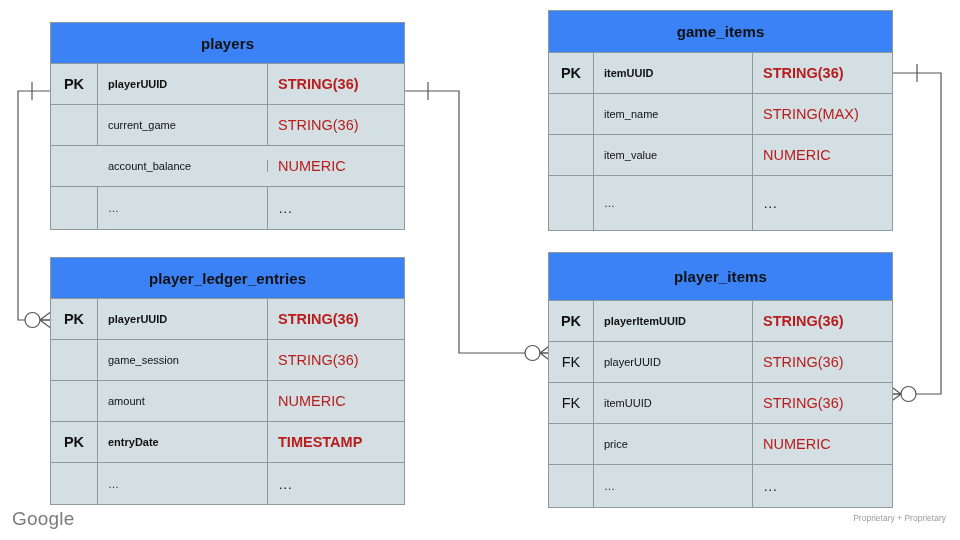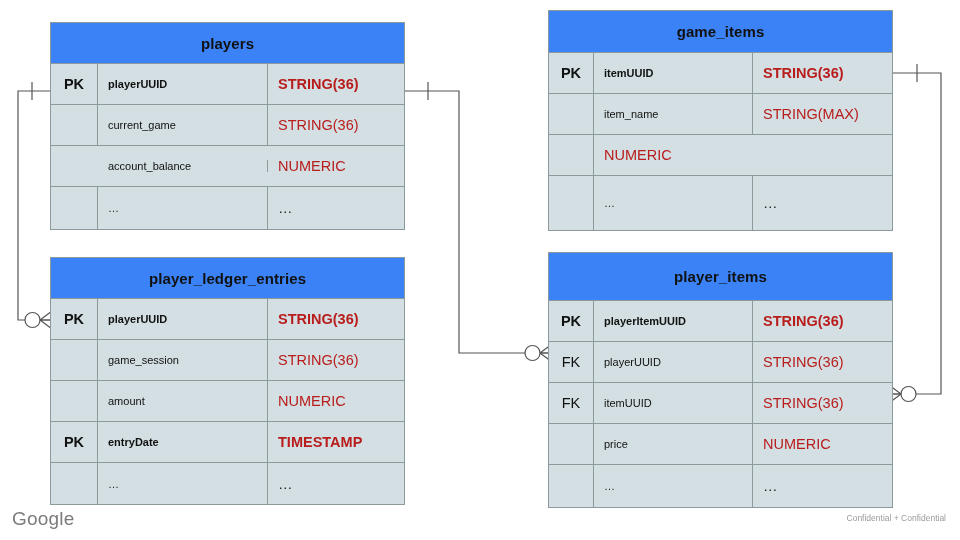--- a/index.html
+++ b/index.html
@@ -196,20 +196,21 @@
       <div class="c-name">itemUUID</div>
       <div class="c-type">STRING(36)</div>
     </div>
     <div class="er-row" style="height:41px;">
       <div class="c-key"></div>
       <div class="c-name">item_name</div>
       <div class="c-type">STRING(MAX)</div>
     </div>
     <div class="er-row" style="height:41px;">
       <div class="c-key"></div>
+      <div class="c-name">item_value</div>
       <div class="c-type">NUMERIC</div>
     </div>
     <div class="er-row ellip" style="height:54px;">
       <div class="c-key"></div>
       <div class="c-name">…</div>
       <div class="c-type">…</div>
     </div>
   </div>
 
   <div class="er-table tbl-right" id="tbl-playeritems">
@@ -236,15 +237,15 @@
       <div class="c-type">NUMERIC</div>
     </div>
     <div class="er-row ellip" style="height:42px;">
       <div class="c-key"></div>
       <div class="c-name">…</div>
       <div class="c-type">…</div>
     </div>
   </div>
 
   <div class="footer-google">Google</div>
-  <div class="footer-conf">Confidential + Confidential</div>
+  <div class="footer-conf">Proprietary + Proprietary</div>
 
 </div>
 
 </body></html>

